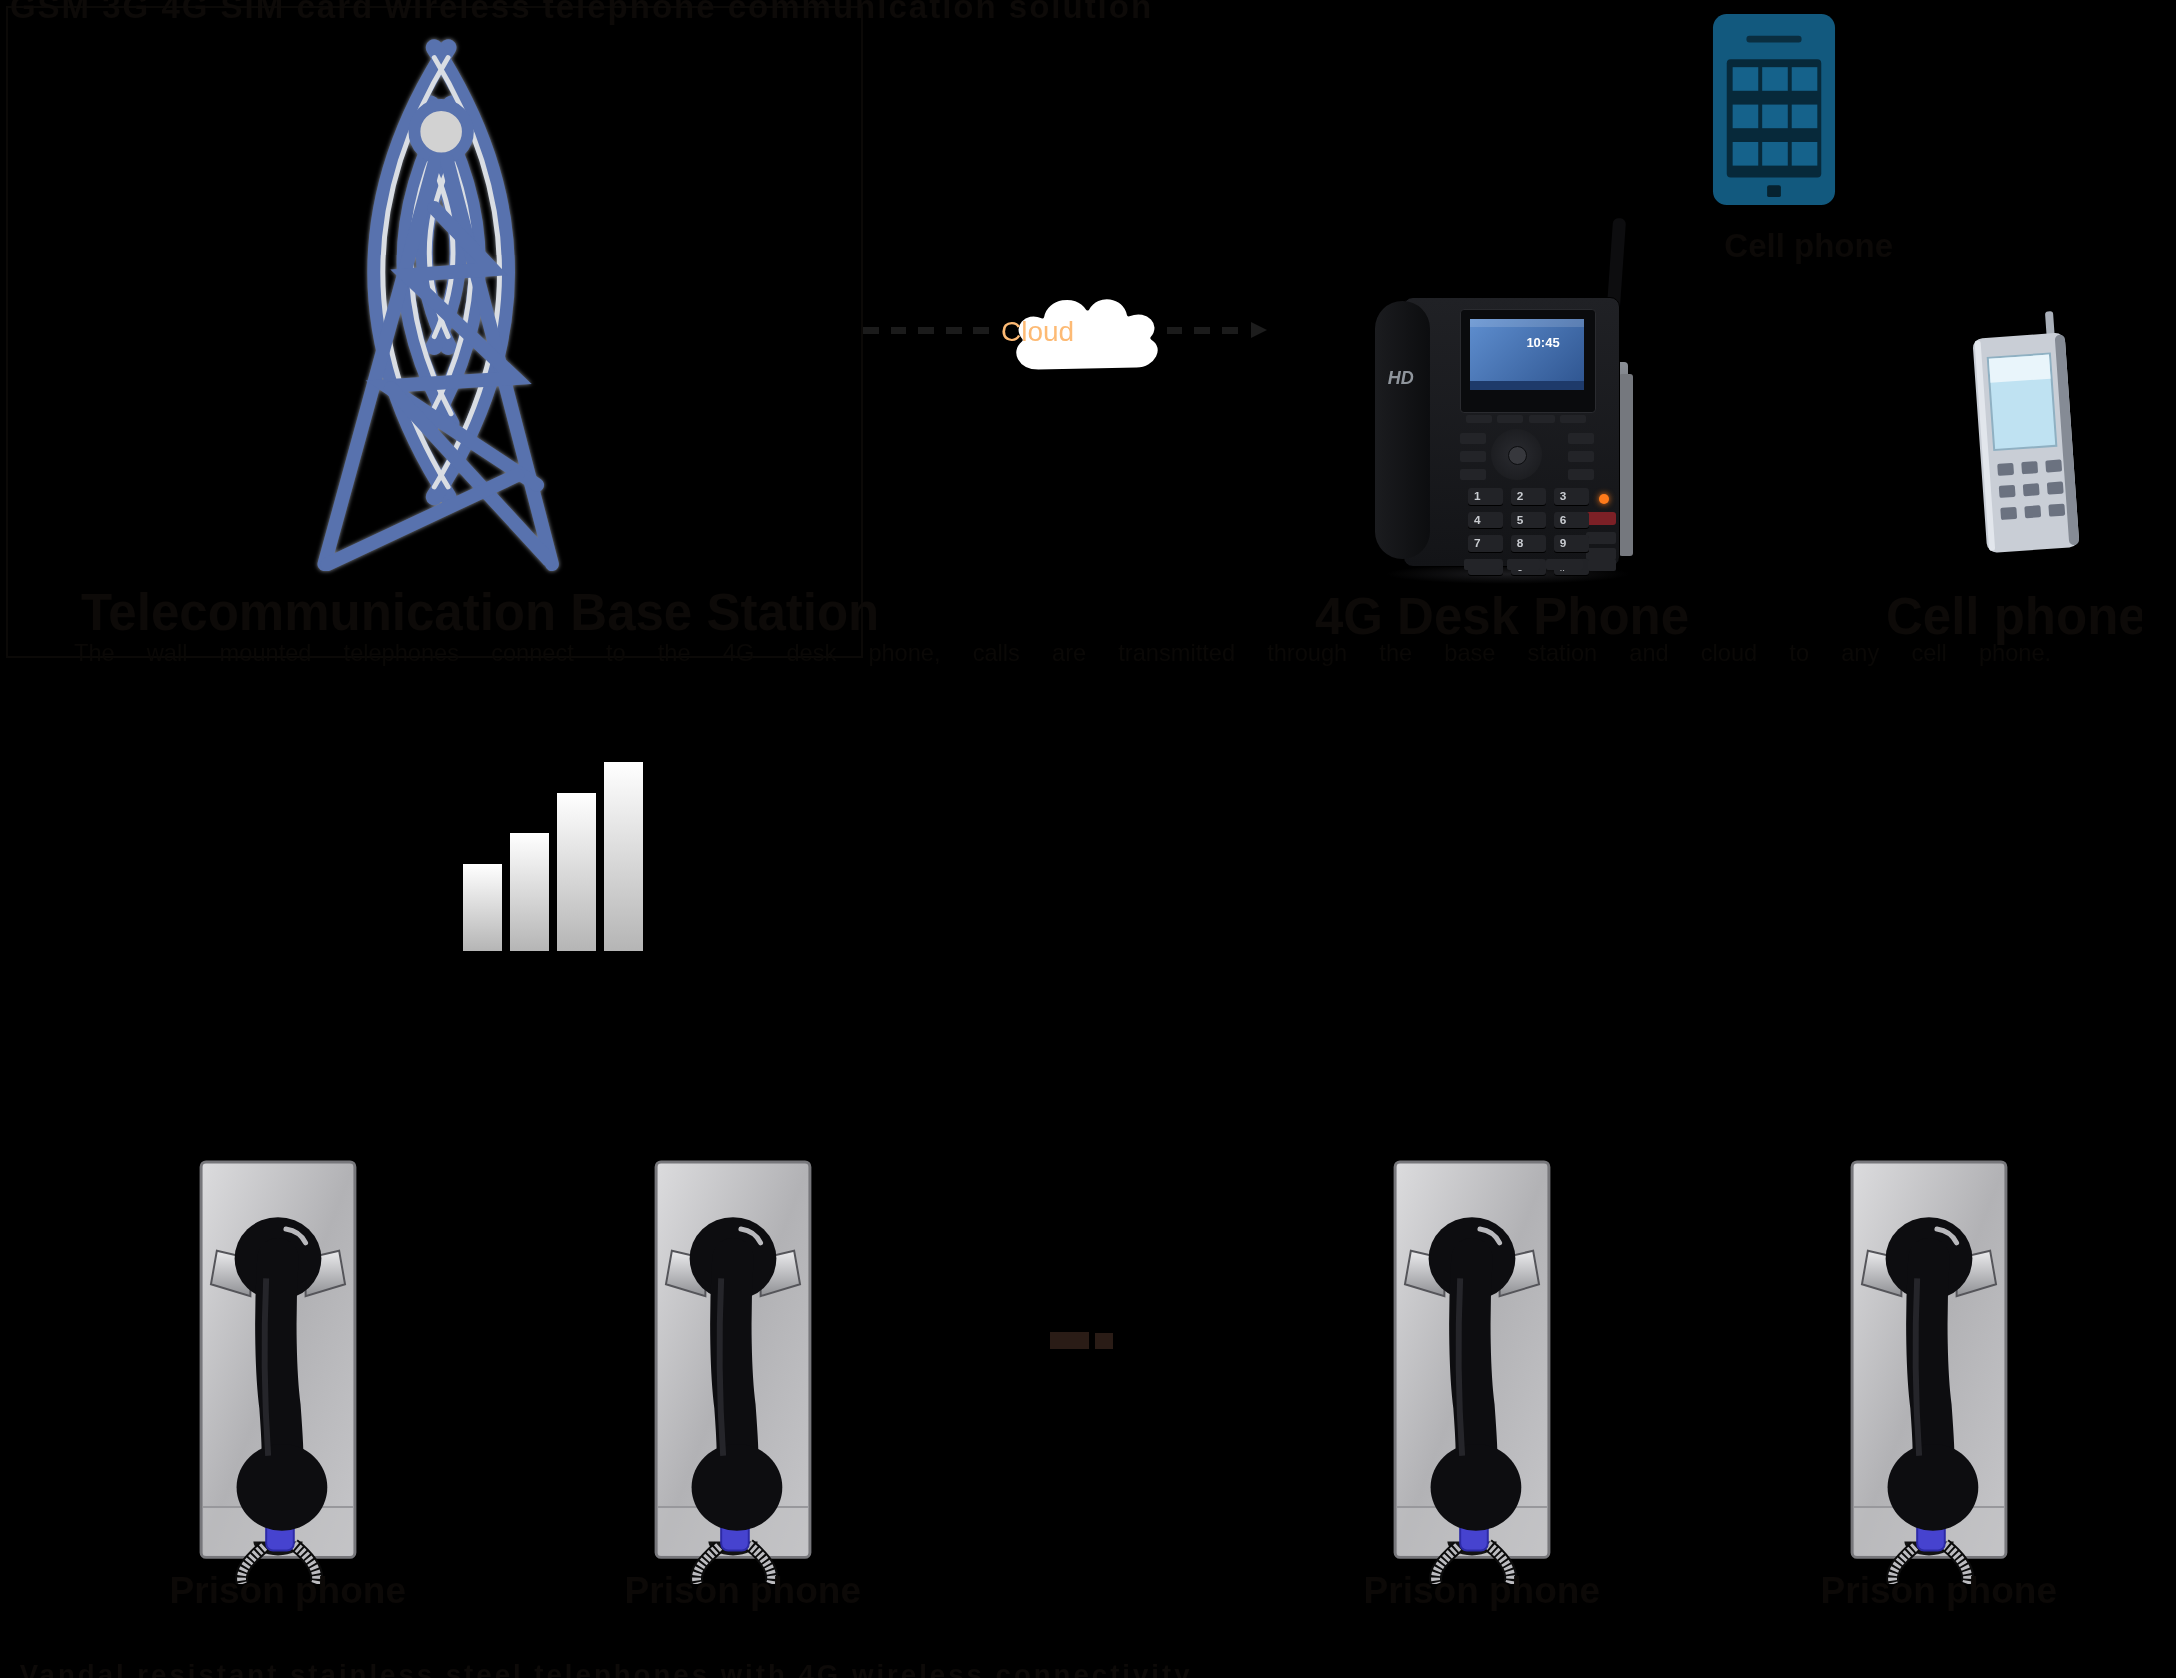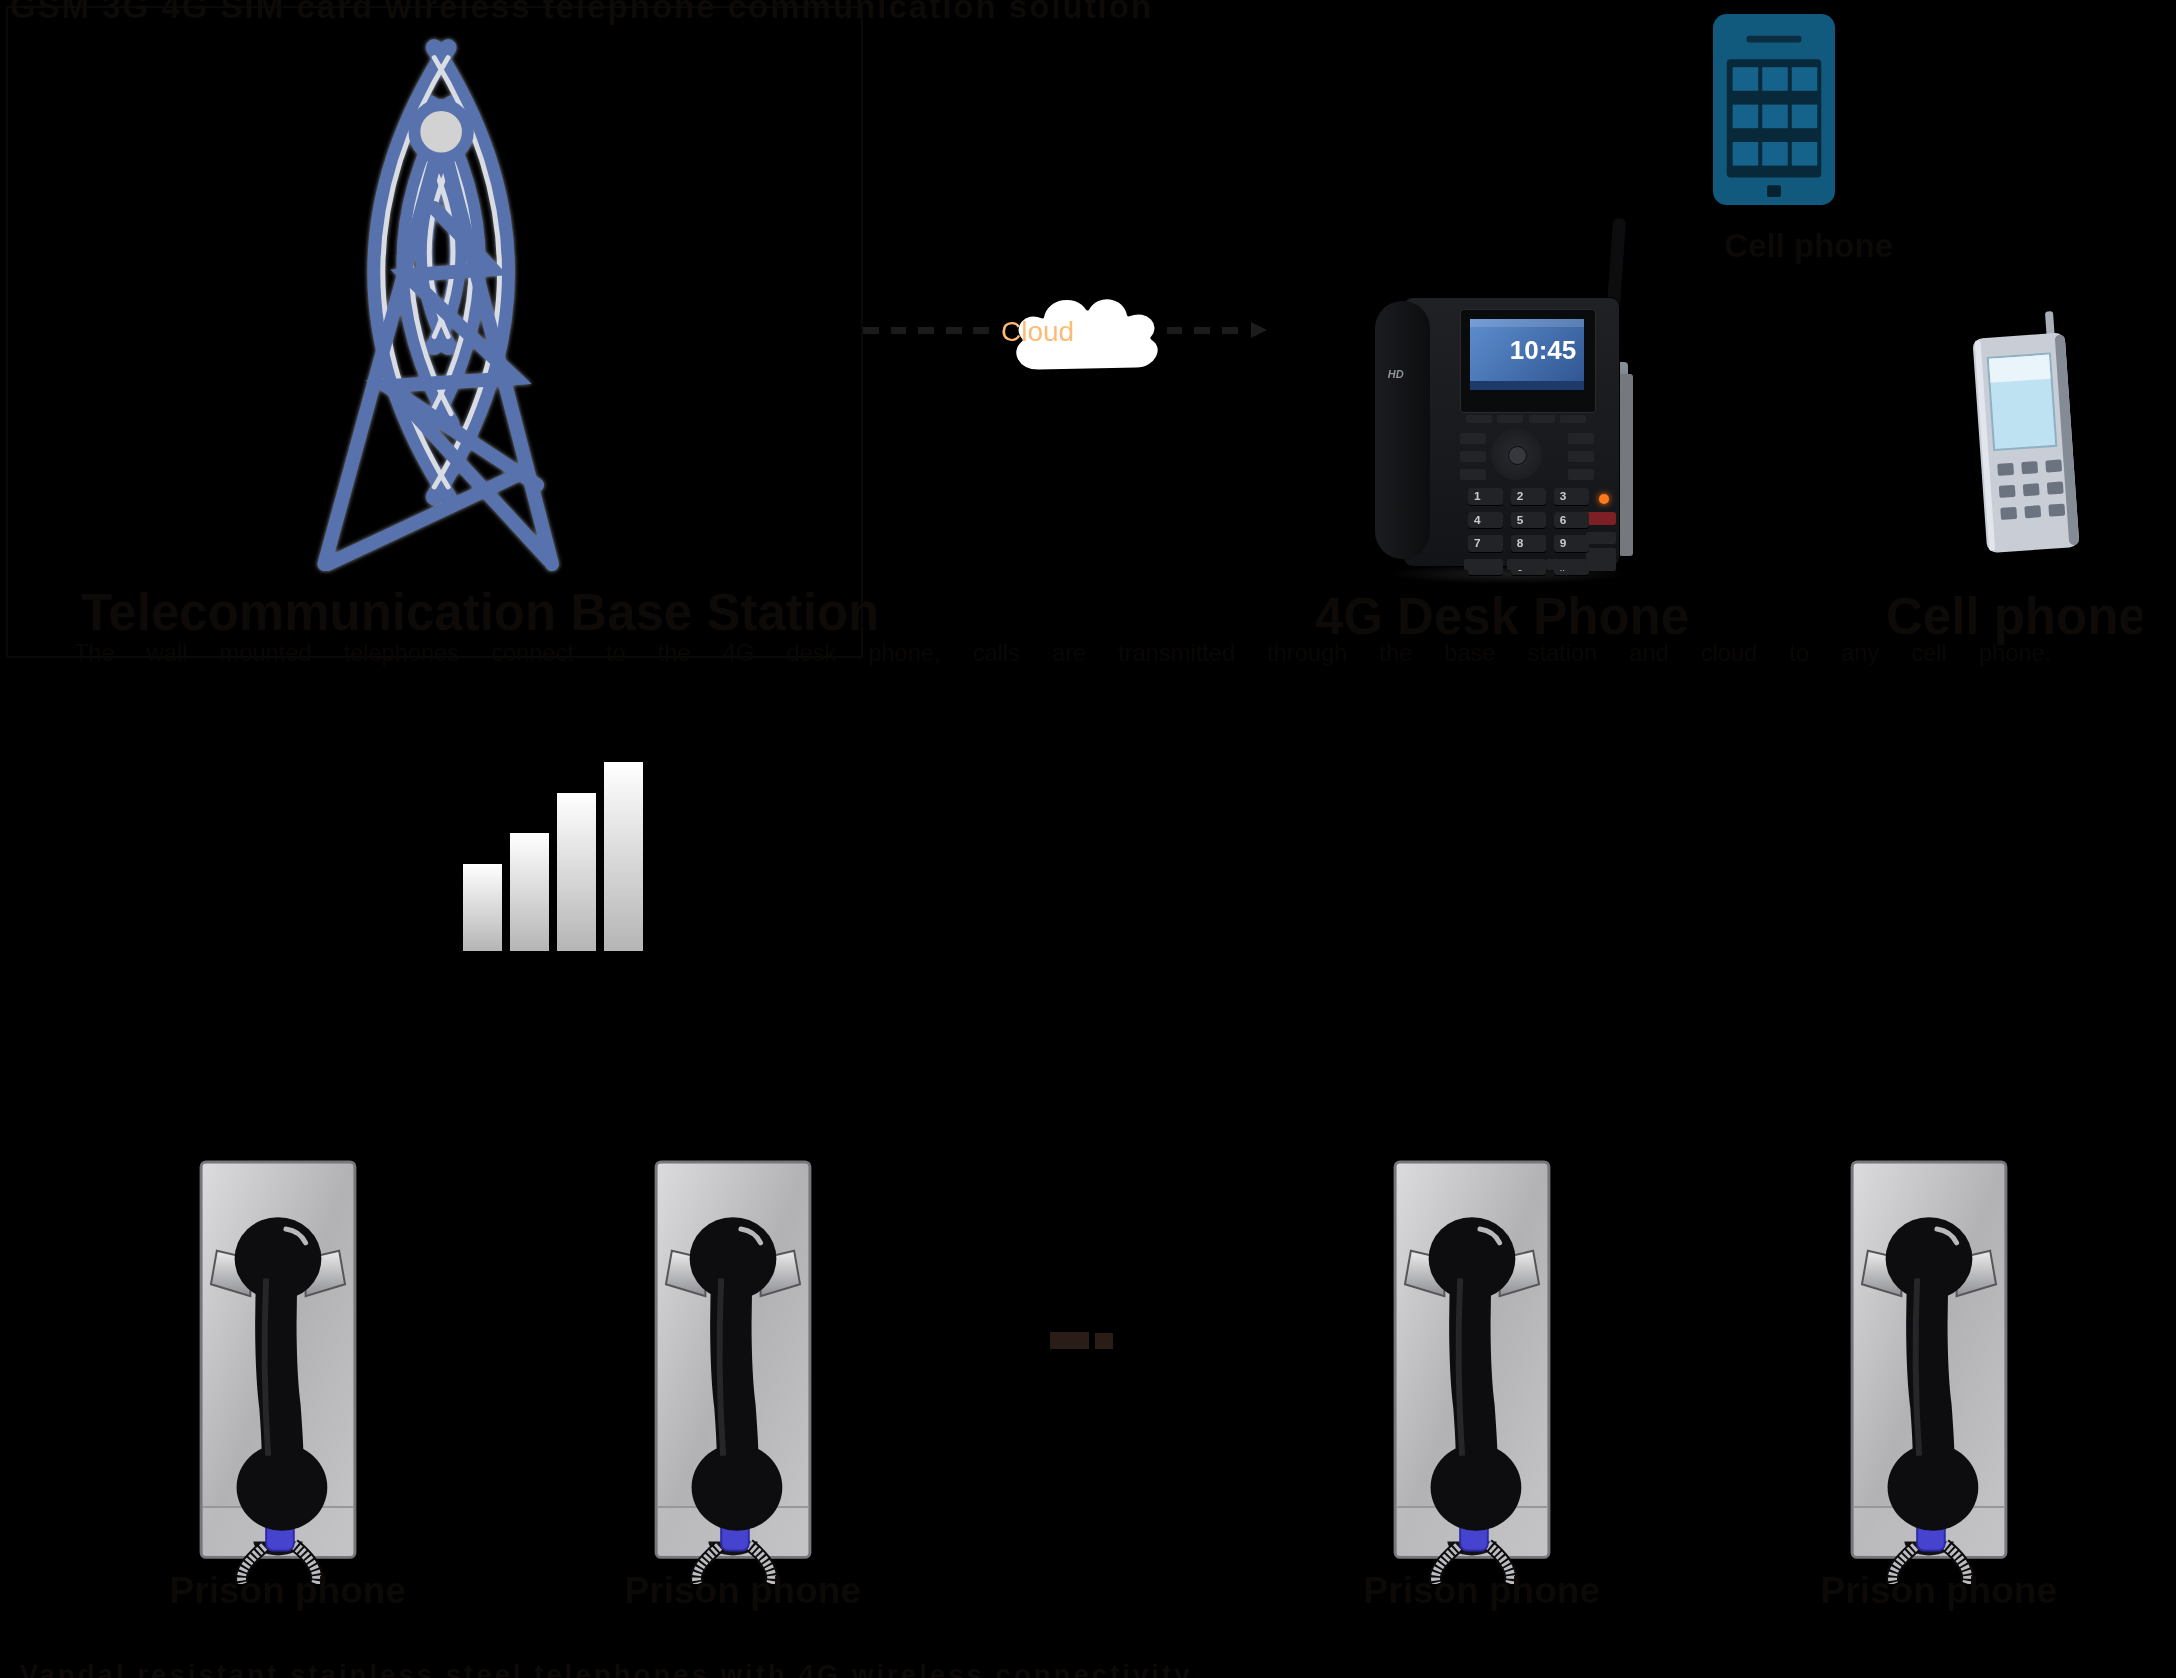--- a/index.html
+++ b/index.html
@@ -94,26 +94,26 @@
   </svg>
   <div class="abs ghost-mid" style="left:1647px;top:227px;width:246px;font-size:33px;">Cell phone</div>
 
   <div class="abs" style="left:1375px;top:246px;width:266px;height:330px;">
     <div class="dp" style="left:9.9px;bottom:-7.9px;width:246px;height:19.7px;background:radial-gradient(ellipse at center,#1d1d20 0%,transparent 70%);"></div>
     <div class="dp" style="left:233px;top:-27.6px;width:12.8px;height:148px;background:#0d0d0f;border-radius:5.9px;transform:rotate(4deg);"></div>
     <div class="dp" style="left:228px;top:116px;width:24.6px;height:69px;background:linear-gradient(#8b8f96,#5f6369);border-radius:3.9px;"></div>
     <div class="dp" style="left:244px;top:128px;width:13.8px;height:182px;background:#75787e;border-radius:3px;"></div>
     <div class="dp" style="left:27.6px;top:51px;width:215px;height:268px;background:linear-gradient(#202125,#131417);border-radius:9.9px;border:1px solid #000;"></div>
     <div class="dp" style="left:0;top:55px;width:55px;height:258px;background:linear-gradient(90deg,#1b1c1f,#0c0d0f);border-radius:27.6px;">
-      <span style="position:absolute;left:12.8px;top:67px;color:#8f959c;font-style:italic;font-weight:bold;font-size:11px;">HD</span>
+      <span style="position:absolute;left:12.8px;top:67px;color:#8f959c;font-style:italic;font-weight:bold;font-size:18px;">HD</span>
     </div>
     <div class="dp" style="left:85px;top:63px;width:134px;height:102px;background:#0a0b0d;border-radius:3.9px;border:1px solid #2a2b2f;"></div>
     <div class="dp" style="left:95px;top:73px;width:114px;height:71px;background:linear-gradient(135deg,#5e8ecf,#2e548f);">
       <div style="height:7.9px;background:rgba(255,255,255,0.15);"></div>
-      <div style="text-align:center;color:#fff;font-size:26px;font-weight:bold;margin-top:7.9px;margin-left:32px;">10:45</div>
+      <div style="text-align:center;color:#fff;font-size:13px;font-weight:bold;margin-top:7.9px;margin-left:32px;">10:45</div>
       <div style="position:absolute;left:0;bottom:0;width:100%;height:8.9px;background:#1e3a6a;"></div>
     </div>
     <div class="dp fnkey" style="left:91px;top:169px;width:25.6px;height:7.9px;"></div>
     <div class="dp fnkey" style="left:122px;top:169px;width:25.6px;height:7.9px;"></div>
     <div class="dp fnkey" style="left:154px;top:169px;width:25.6px;height:7.9px;"></div>
     <div class="dp fnkey" style="left:185px;top:169px;width:25.6px;height:7.9px;"></div>
     <div class="dp" style="left:116px;top:183px;width:51px;height:51px;border-radius:50%;background:radial-gradient(#2a2b30,#17181b);">
       <div style="position:absolute;left:16.7px;top:16.7px;width:17.7px;height:17.7px;border-radius:50%;background:#37383d;border:1px solid #0c0d0f;"></div>
     </div>
     <div class="dp fnkey" style="left:85px;top:187px;width:25.6px;height:10.8px;"></div>

